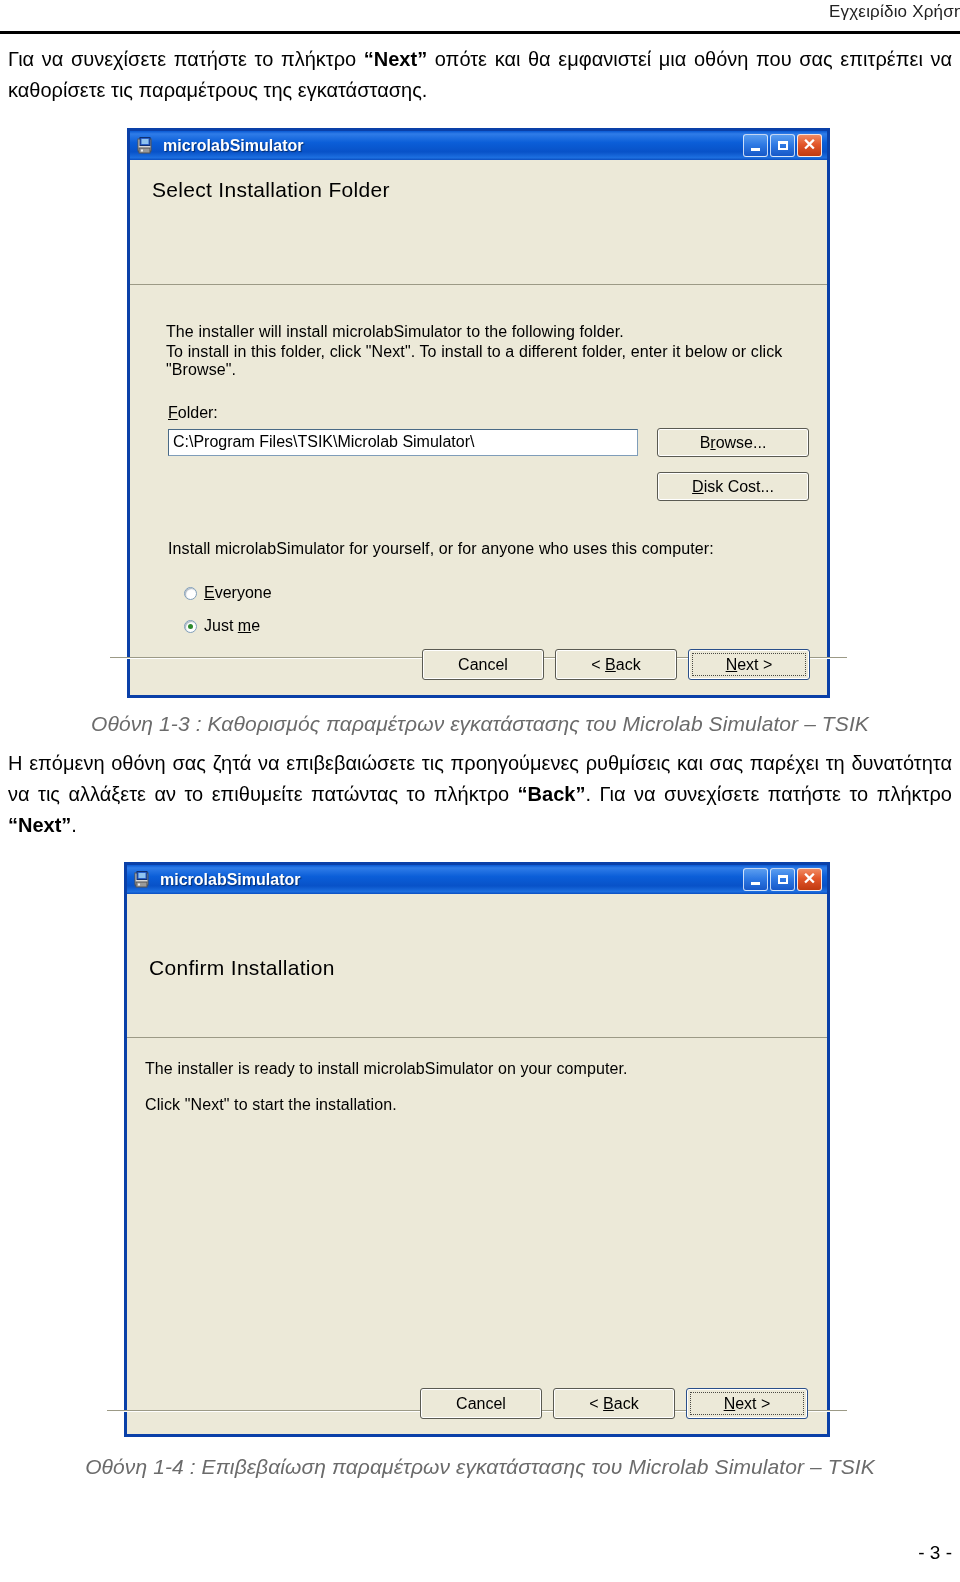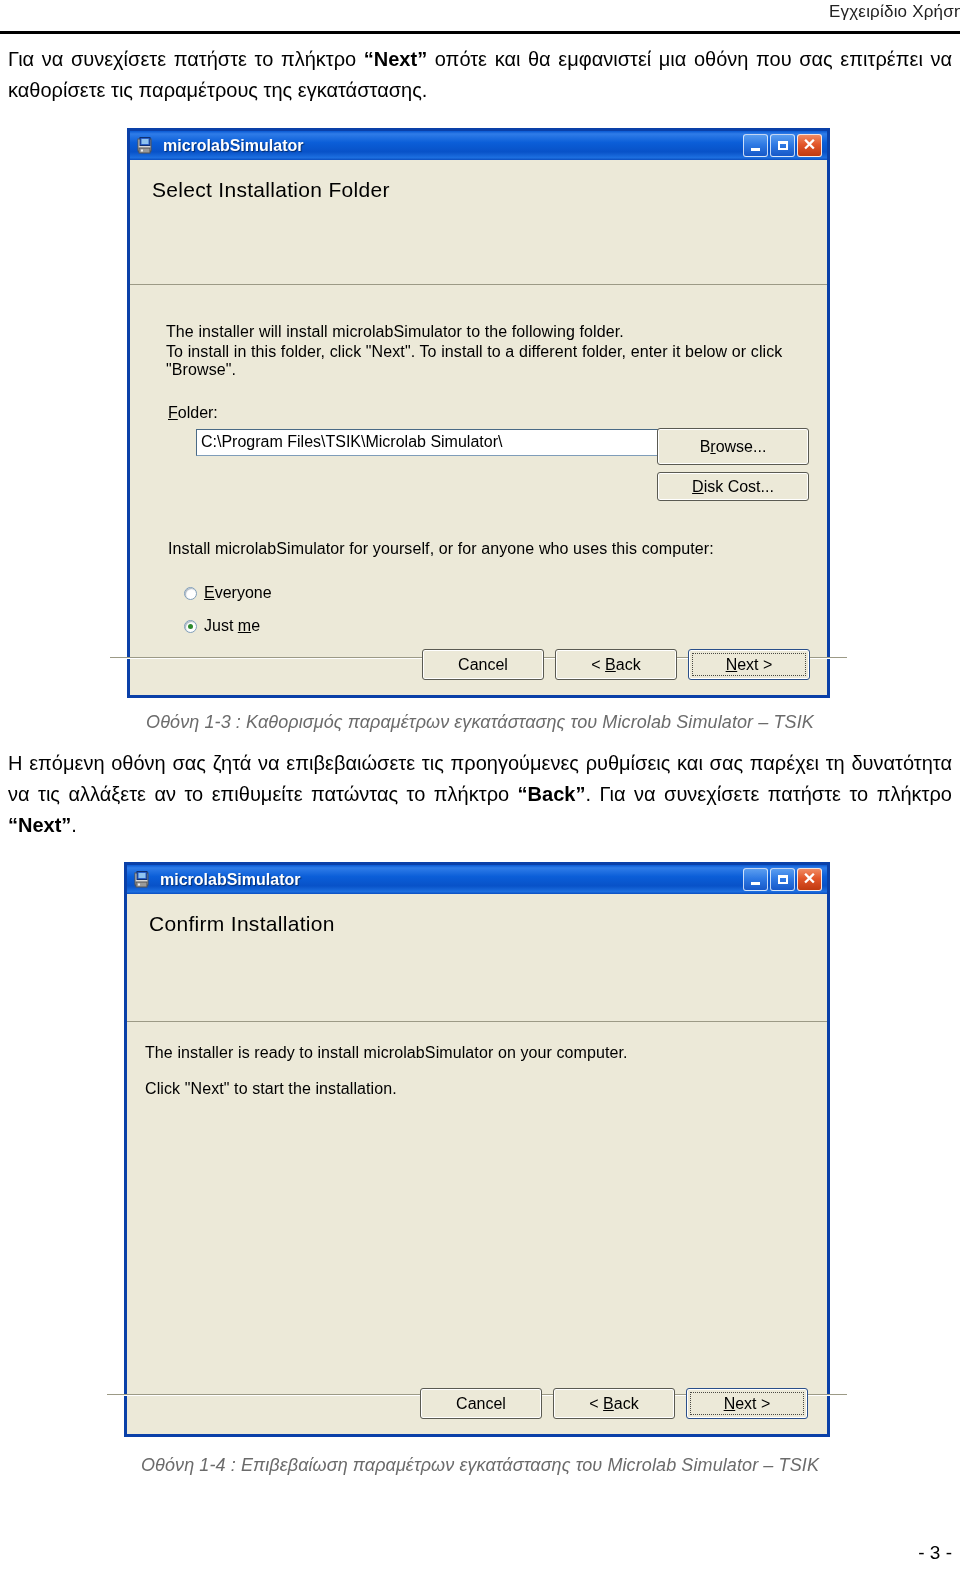--- a/index.html
+++ b/index.html
@@ -47,21 +47,21 @@
     color: #000;
   }
   .para b { font-weight: bold; }
 
   .caption {
     position: absolute;
     left: 0;
     width: 960px;
     text-align: center;
     font-style: italic;
-    font-size: 18px;
+    font-size: 21px;
     color: #6b6b6b;
     letter-spacing: 0.1px;
   }
 
   .page-footer {
     position: absolute;
     left: 0;
     width: 952px;
     text-align: right;
     font-size: 19px;
@@ -285,23 +285,23 @@
   <div class="xp-body" style="height:404px;">
 
     <div class="xp-text" style="position:absolute; left:36px; top:38px;">The installer will install microlabSimulator to the following folder.</div>
 
     <div class="xp-text" style="position:absolute; left:36px; top:58px; width:640px;">To install in this folder, click "Next". To install to a different folder, enter it below or click "Browse".</div>
 
     <div class="field-label" style="position:absolute; left:38px; top:119px;">
       <u>F</u><span>older:</span>
     </div>
 
-    <div class="xp-input" style="position:absolute; left:38px; top:144px; width:470px; height:27px;margin-left:28px;">C:\Program Files\TSIK\Microlab Simulator\</div>
-
-    <div class="xp-btn" style="left:527px; top:143px; width:152px; height:37px;">
+    <div class="xp-input" style="position:absolute; left:38px; top:144px; width:470px; height:27px;">C:\Program Files\TSIK\Microlab Simulator\</div>
+
+    <div class="xp-btn" style="left:527px; top:143px; width:152px; height:29px;">
       <span><span>B</span><u>r</u><span>owse...</span></span>
     </div>
 
     <div class="xp-btn" style="left:527px; top:187px; width:152px; height:29px;">
       <span><u>D</u><span>isk Cost...</span></span>
     </div>
 
     <div class="xp-text" style="position:absolute; left:38px; top:255px;">Install microlabSimulator for yourself, or for anyone who uses this computer:</div>
 
     <div class="radio-row" style="left:54px; top:299px;">
@@ -358,21 +358,21 @@
         </div>
       <div class="cap-btn cap-max">
           <div class="glyph-max"></div>
         </div>
       <div class="cap-btn cap-close">
           <div class="glyph-close">✕</div>
         </div>
     </div>
   </div>
 
-  <div class="xp-banner" style="height:128px;">
+  <div class="xp-banner" style="height:100px;margin-top:44px;">
     <div class="xp-banner-title">Confirm Installation</div>
     <div class="xp-banner-rule"></div>
   </div>
 
   <div class="xp-body" style="height:406px;">
     <div class="xp-text" style="position:absolute; left:18px; top:22px;">The installer is ready to install microlabSimulator on your computer.</div>
     <div class="xp-text" style="position:absolute; left:18px; top:58px;">Click "Next" to start the installation.</div>
     <div class="xp-footer-rule" style="top:372px; left:-20px; right:-20px;"></div>
   </div>
 

